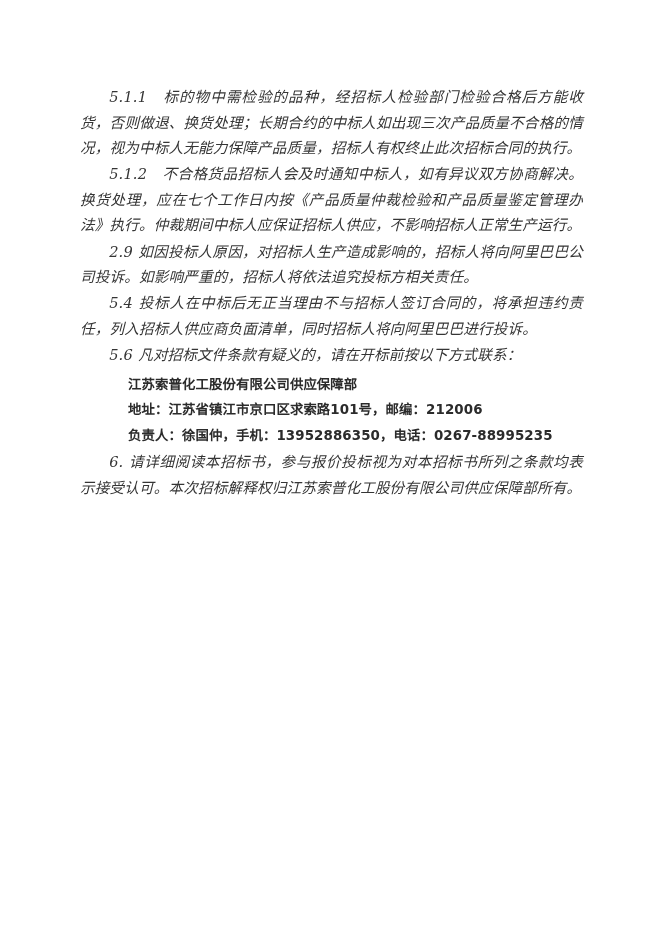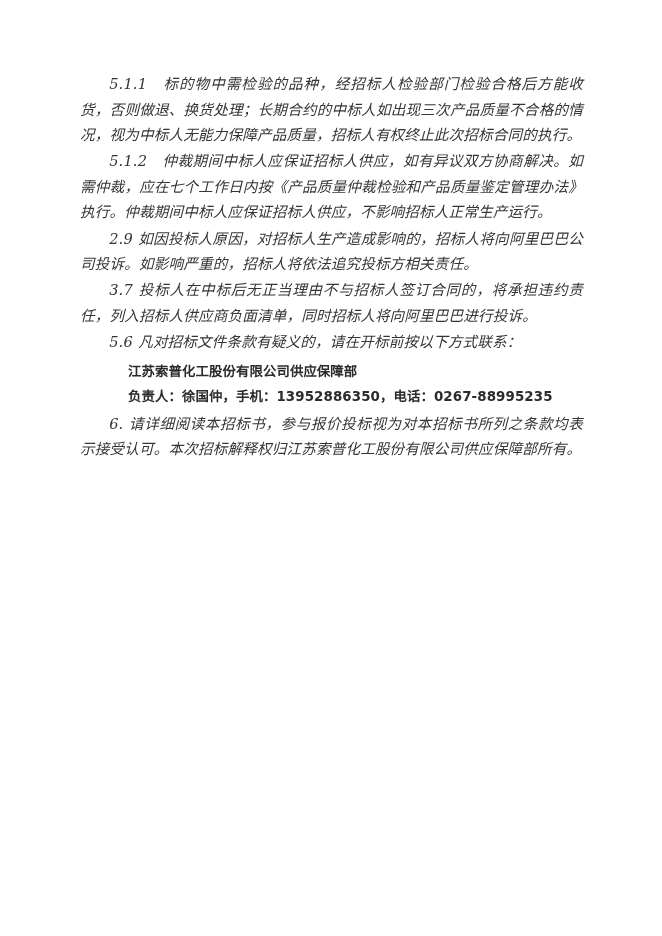--- a/index.html
+++ b/index.html
@@ -18,21 +18,21 @@
     width: 662px;
     height: 936px;
     background: #ffffff;
     overflow: hidden;
     box-sizing: border-box;
   }
 
   .content {
     position: absolute;
     left: 80px;
-    top: 71px;
+    top: 84px;
     width: 503px;
   }
 
   
   .para {
     font-family: "DejaVu Serif", "Liberation Serif", serif;
     font-size: 14.6px;
     line-height: 25.6px;
     color: #353535;
     text-align: justify;
@@ -71,30 +71,31 @@
   }
 </style>
 </head>
 <body>
 
 <div class="page">
   <div class="content">
 
     <p class="para">5.1.1　标的物中需检验的品种，经招标人检验部门检验合格后方能收货，否则做退、换货处理；长期合约的中标人如出现三次产品质量不合格的情况，视为中标人无能力保障产品质量，招标人有权终止此次招标合同的执行。</p>
 
-    <p class="para">5.1.2　仲裁期间中标人应保证招标人供应，如有异议双方协商解决。如需仲裁，应在七个工作日内按《产品质量仲裁检验和产品质量鉴定管理办法》执行。仲裁期间中标人应保证招标人供应，不影响招标人正常生产运行。</p>
+    <p class="para">5.1.2　不合格货品招标人会及时通知中标人，如有异议双方协商解决。换货处理，应在七个工作日内按《产品质量仲裁检验和产品质量鉴定管理办法》执行。仲裁期间中标人应保证招标人供应，不影响招标人正常生产运行。</p>
 
     <p class="para">2.9 如因投标人原因，对招标人生产造成影响的，招标人将向阿里巴巴公司投诉。如影响严重的，招标人将依法追究投标方相关责任。</p>
 
-    <p class="para">3.7 投标人在中标后无正当理由不与招标人签订合同的，将承担违约责任，列入招标人供应商负面清单，同时招标人将向阿里巴巴进行投诉。</p>
+    <p class="para">5.4 投标人在中标后无正当理由不与招标人签订合同的，将承担违约责任，列入招标人供应商负面清单，同时招标人将向阿里巴巴进行投诉。</p>
 
 
     <p class="para last-of-block">5.6 凡对招标文件条款有疑义的，请在开标前按以下方式联系：</p>
 
     <div class="contact-block">
       <div class="contact-line">江苏索普化工股份有限公司供应保障部</div>
+      <div class="contact-line">地址：江苏省镇江市京口区求索路101号，邮编：212006</div>
       <div class="contact-line">负责人：徐国仲，手机：13952886350，电话：0267-88995235</div>
     </div>
 
     <p class="para item6">6. 请详细阅读本招标书，参与报价投标视为对本招标书所列之条款均表示接受认可。本次招标解释权归江苏索普化工股份有限公司供应保障部所有。</p>
 
   </div>
 </div>
 
 </body></html>

